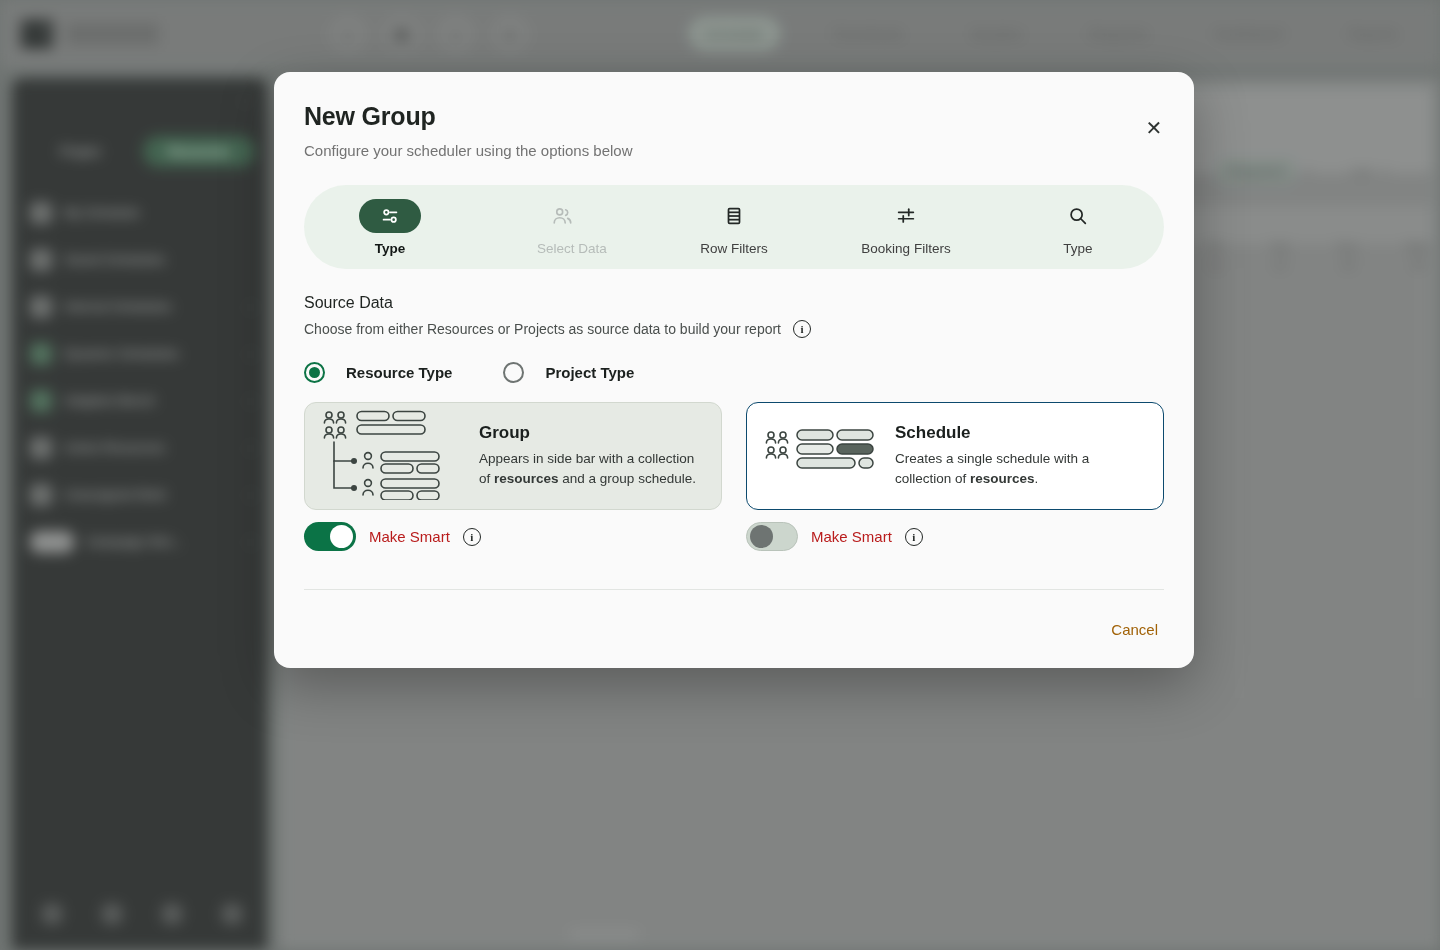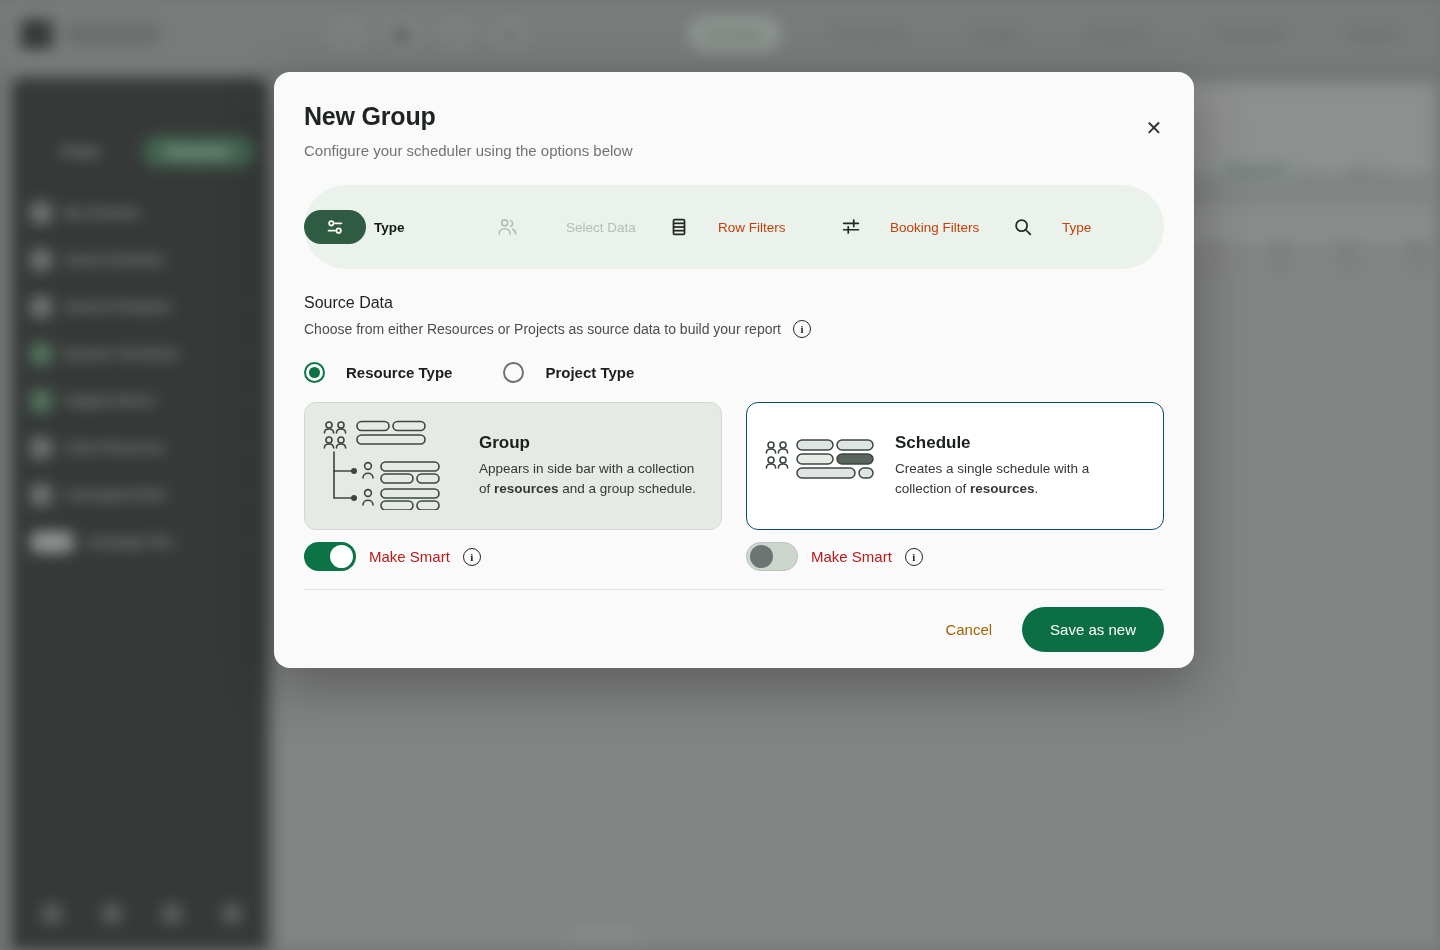--- a/index.html
+++ b/index.html
@@ -136,34 +136,34 @@
     color: #2e3331; font-size: 20px; cursor: pointer; line-height: 1;
     display: flex; align-items: center; justify-content: center;
   }
 
   
   .stepper {
     margin-top: 26px; height: 84px; background: #eaf2eb; border-radius: 42px;
     display: flex; align-items: center;
   }
   .step {
-    flex: 1; display: flex; flex-direction: row; align-items: center;
+    flex: 1; display: flex; flex-direction: column; align-items: center;
     gap: 8px; cursor: pointer;
   }
   .step-ico {
     width: 62px; height: 34px; border-radius: 17px;
     display: flex; align-items: center; justify-content: center;
     color: #232826;
   }
   .step.active .step-ico { background: #2f5b42; color: #ffffff; }
   .step-lbl { font-size: 13.5px; color: #232826; font-weight: 700; }
   .step.active .step-lbl { color: #131816; }
   .step.dim .step-ico { color: #b6bcb9; }
   .step.dim .step-lbl { color: #b6bcb9; font-weight: 400; margin-left: 20px; }
-  .step:not(.active):not(.dim) .step-lbl { font-weight: 400; color: #c2410c; }
+  .step:not(.active):not(.dim) .step-lbl { font-weight: 400; color: #404040; }
 
   
   .sd-title { margin-top: 25px; font-size: 16px; color: #1f2421; }
   .sd-desc {
     margin-top: 8px; font-size: 14px; color: #4a4f4d;
     display: flex; align-items: center; gap: 12px;
   }
   .info-ico {
     width: 18px; height: 18px; border: 1.6px solid #232826; border-radius: 50%;
     display: inline-flex; align-items: center; justify-content: center;
@@ -180,21 +180,21 @@
   }
   .radio.on { border-color: #0c7345; }
   .radio.on:after {
     content: ""; width: 11px; height: 11px; border-radius: 50%; background: #0c7345;
   }
   .radio-lbl { font-size: 15px; font-weight: 700; color: #1b201e; }
 
   
   .cards { display: flex; gap: 24px; margin-top: 19px; }
   .opt-card {
-    flex: 1; height: 128px; border-radius: 12px;
+    flex: 1; height: 108px; border-radius: 12px;
     display: flex; align-items: center; gap: 16px; padding: 0 22px 0 14px;
     cursor: pointer;
   }
   .opt-card.selected { background: #e6eae4; border: 1px solid #d2d8cf; }
   .opt-card.plain { background: #ffffff; border: 1px solid #0c4a6e; }
   .opt-art { flex: none; }
   .opt-txt h4 { font-size: 17px; font-weight: 700; color: #1b201e; }
   .opt-txt p { font-size: 13.5px; color: #333836; line-height: 1.45; margin-top: 6px; }
   .opt-txt b { font-weight: 700; }
   .card-group .opt-txt { margin-left: 12px; }
@@ -528,15 +528,14 @@
       <div class="switch off">
           <span class="knob"></span>
         </div>
       <span class="tg-lbl">Make Smart</span>
       <span class="info-ico">i</span>
     </div>
   </div>
 
   <div class="modal-foot">
     <button class="btn-cancel">Cancel</button>
-    <button class="btn-primary">Save as new</button>
   </div>
 </div>
 
 </body></html>

